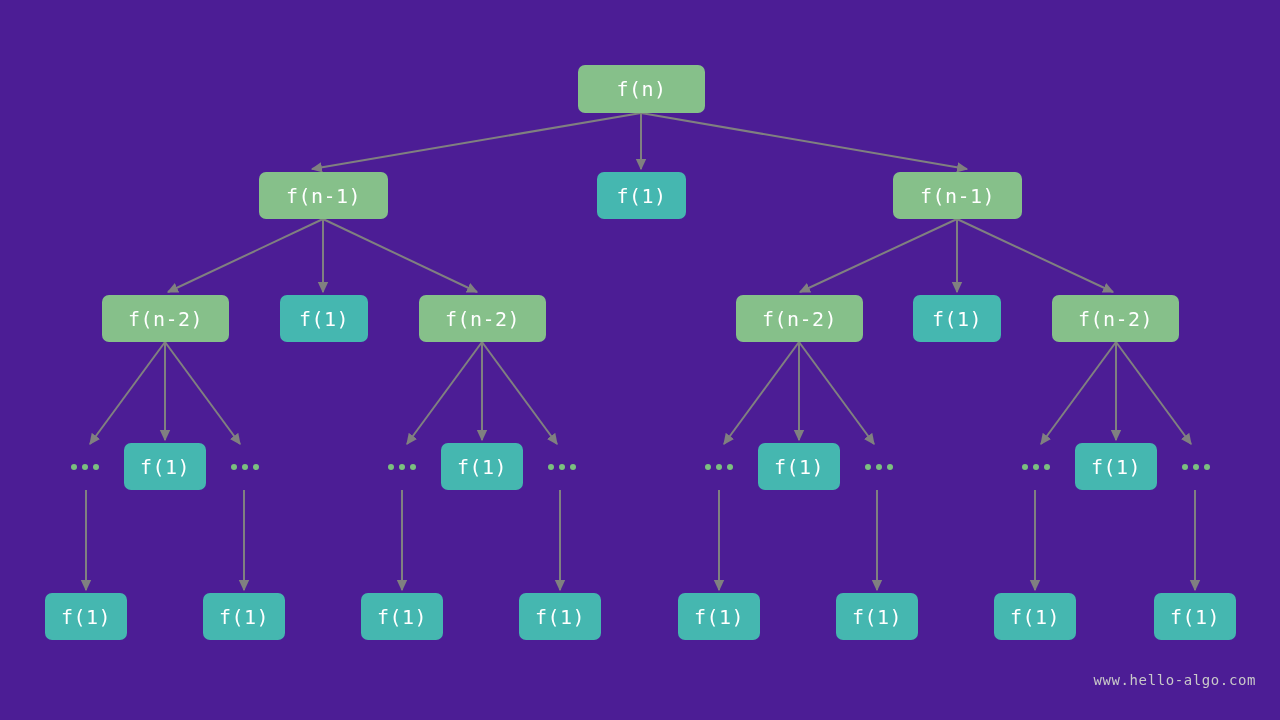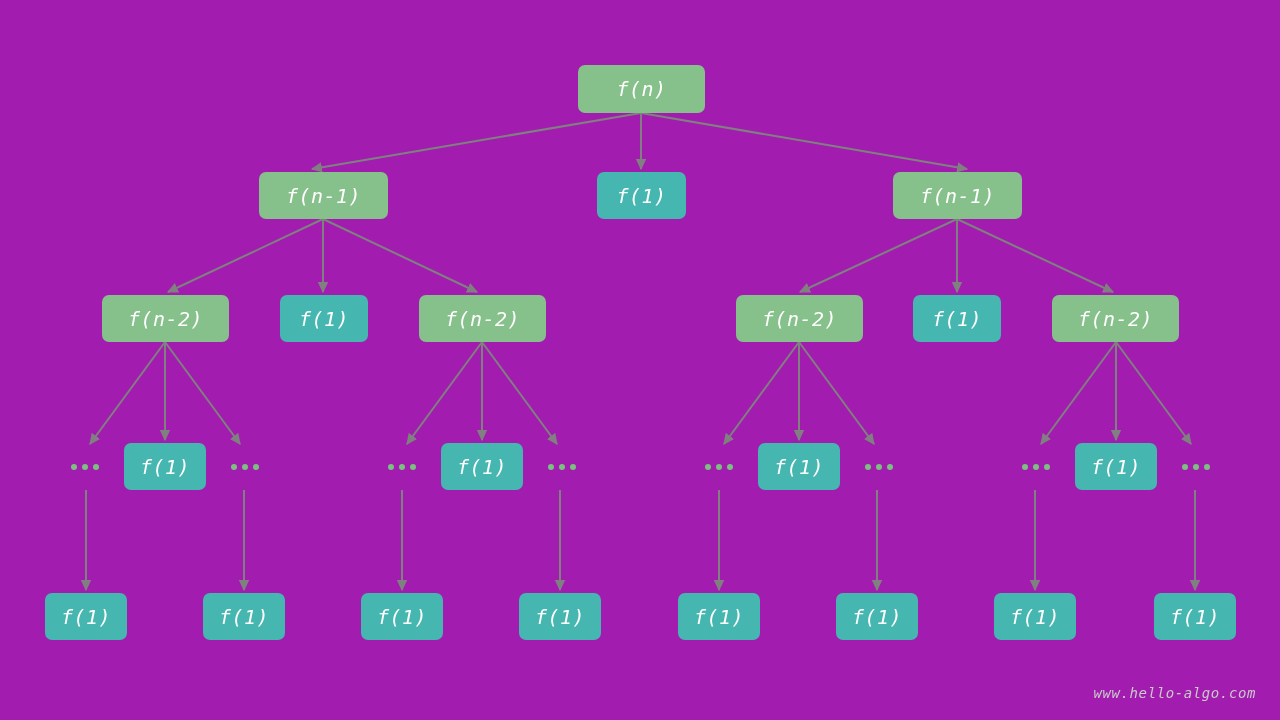--- a/index.html
+++ b/index.html
@@ -7,23 +7,22 @@
     padding: 0;
     background: #ffffff;
   }
   body {
     font-family: "DejaVu Sans Mono", "Liberation Mono", monospace;
   }
   #canvas {
     position: relative;
     width: 1280px;
     height: 720px;
-    background: #a21caf;
+    background: #4c1d95;
     overflow: hidden;
-    font-style: italic;
   }
   #edges {
     position: absolute;
     left: 0;
     top: 0;
     width: 1280px;
     height: 720px;
     pointer-events: none;
   }
   .node {
@@ -55,21 +54,21 @@
   .ellipsis i {
     display: block;
     width: 6px;
     height: 6px;
     border-radius: 50%;
     background: #7bc07f;
   }
   #watermark {
     position: absolute;
     right: 24px;
-    bottom: 19px;
+    bottom: 32px;
     color: #c9c9c9;
     font-family: "DejaVu Sans Mono", "Liberation Mono", monospace;
     font-size: 14px;
     letter-spacing: 0.6px;
     user-select: none;
   }
 </style>
 </head>
 <body>
 

